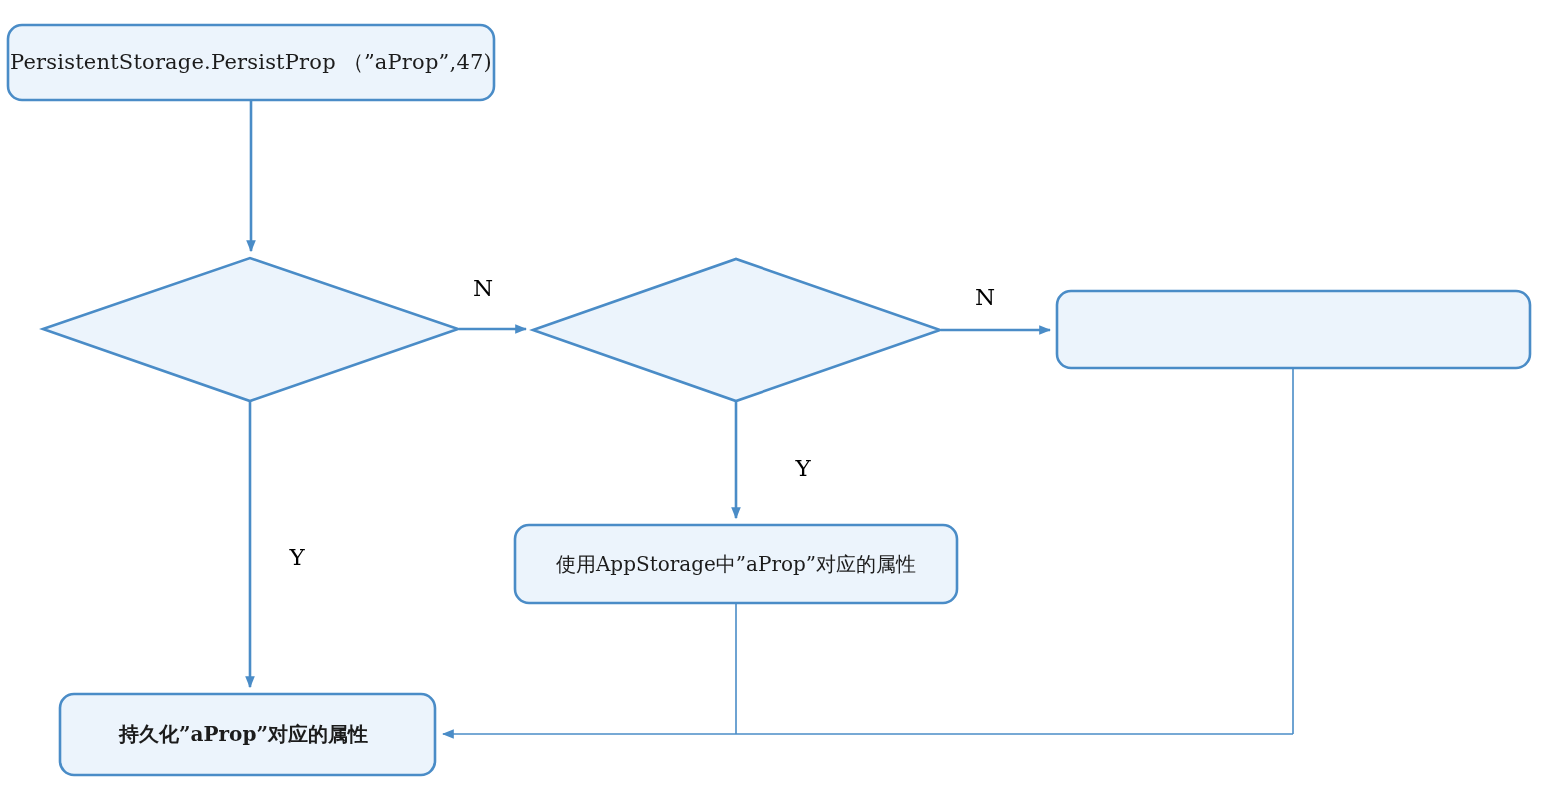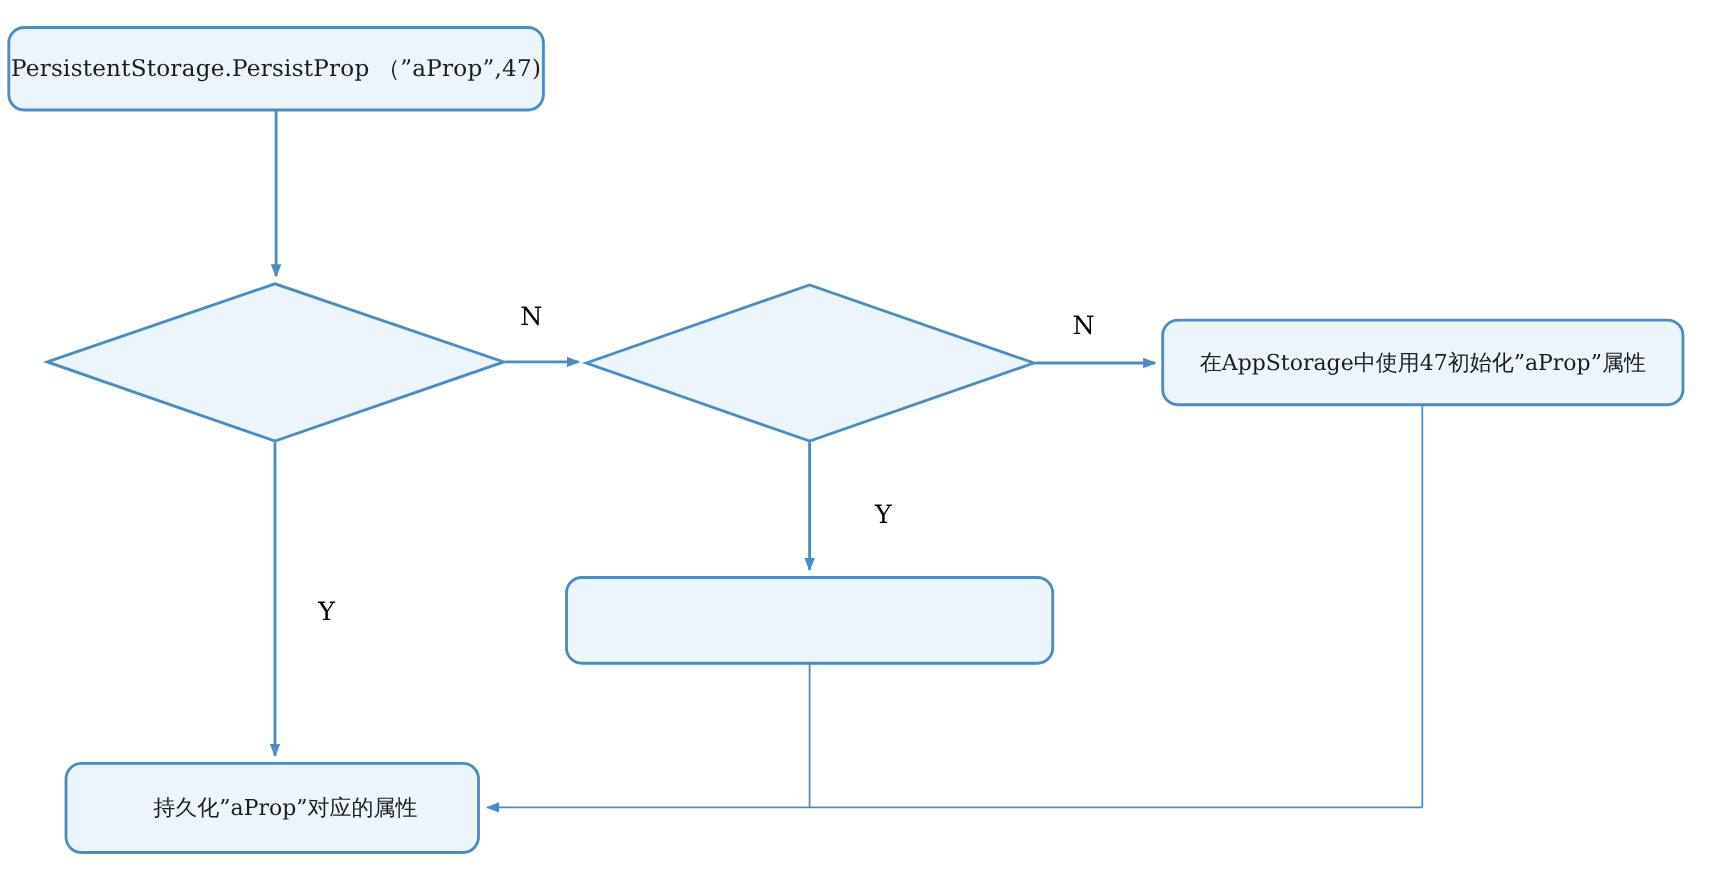--- a/index.html
+++ b/index.html
@@ -75,24 +75,24 @@
     <line class="edge" x1="250" y1="402" x2="250" y2="687" marker-end="url(#arrow)"></line>
     <line class="edge thin" x1="736" y1="603" x2="736" y2="734"></line>
     <line class="edge thin" x1="1293" y1="368" x2="1293" y2="734"></line>
     <line class="edge thin" x1="1293" y1="734" x2="443" y2="734" marker-end="url(#arrow)"></line>
   </svg>
 
   <div class="node-label single fs-start" style="left:8px; top:25px; width:486px; height:75px;">PersistentStorage.PersistProp （”aProp”,47)</div>
 
 
 
-  <div class="node-label single fs-node" style="left:1057px; top:291px; width:473px; height:77px;">在AppStorage中使用47初始化”aProp”属性</div>
 
+  <div class="node-label single fs-node" style="left:515px; top:525px; width:442px; height:78px;">使用AppStorage中”aProp”对应的属性</div>
 
-  <div class="node-label single fs-node" style="left:72px; top:694px; width:375px; height:81px;">持久化”aProp”对应的属性</div>
+  <div class="node-label single fs-node" style="left:56px; top:694px; width:375px; height:81px;font-weight:bold;">持久化”aProp”对应的属性</div>
 
   <div class="edge-label" style="left:463px; top:271px; width:40px; height:34px;">N</div>
 
   <div class="edge-label" style="left:965px; top:280px; width:40px; height:34px;">N</div>
 
   <div class="edge-label" style="left:783px; top:451px; width:40px; height:34px;">Y</div>
 
   <div class="edge-label" style="left:277px; top:540px; width:40px; height:34px;">Y</div>
 
 </div>

